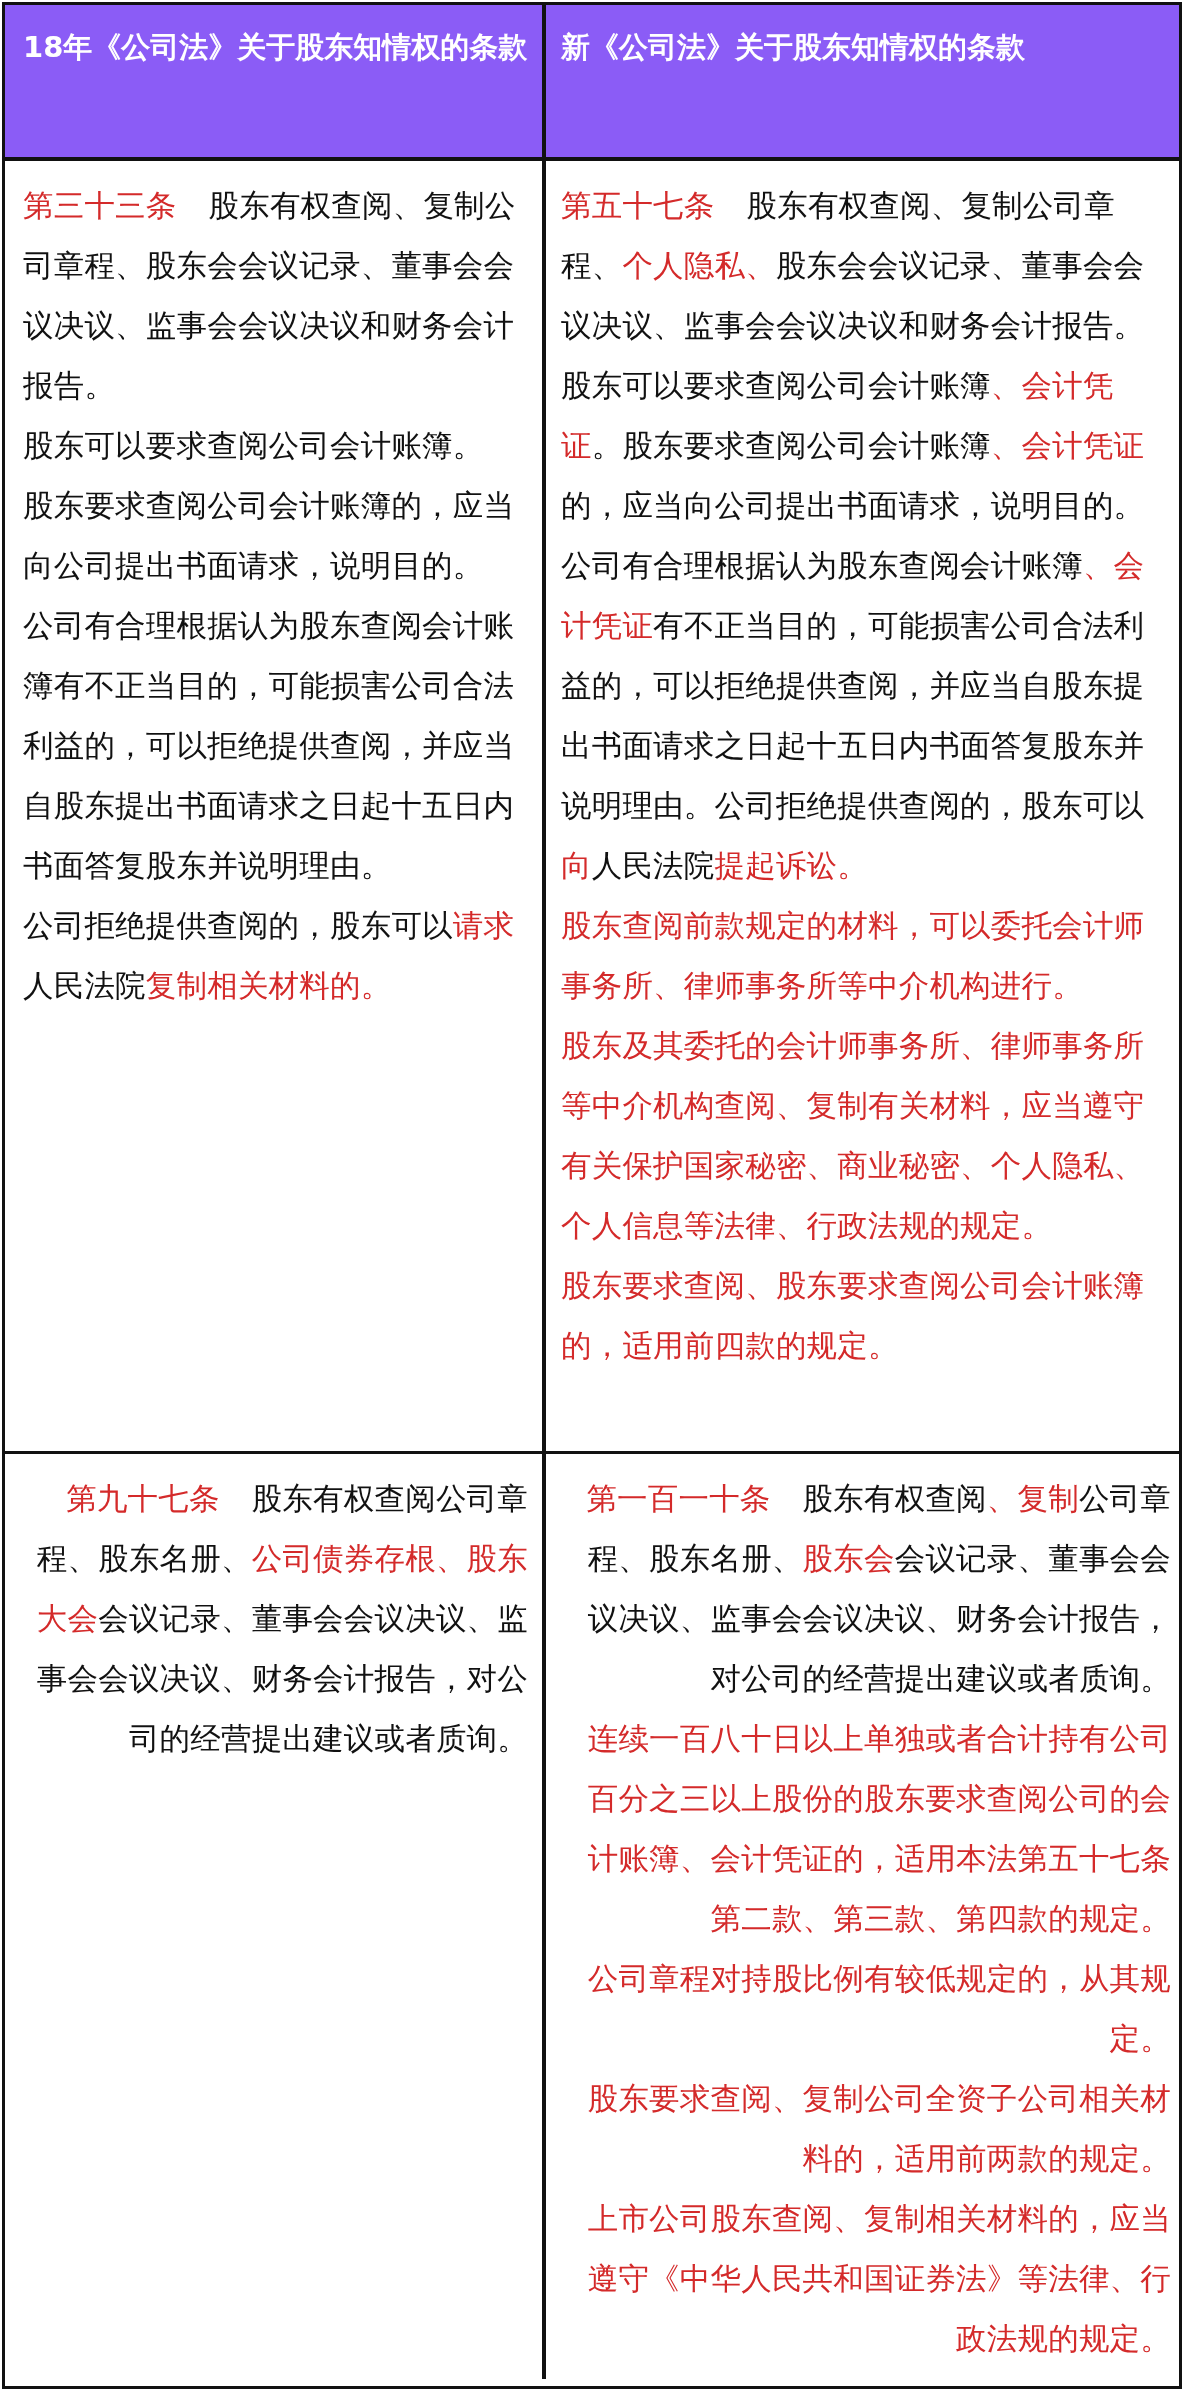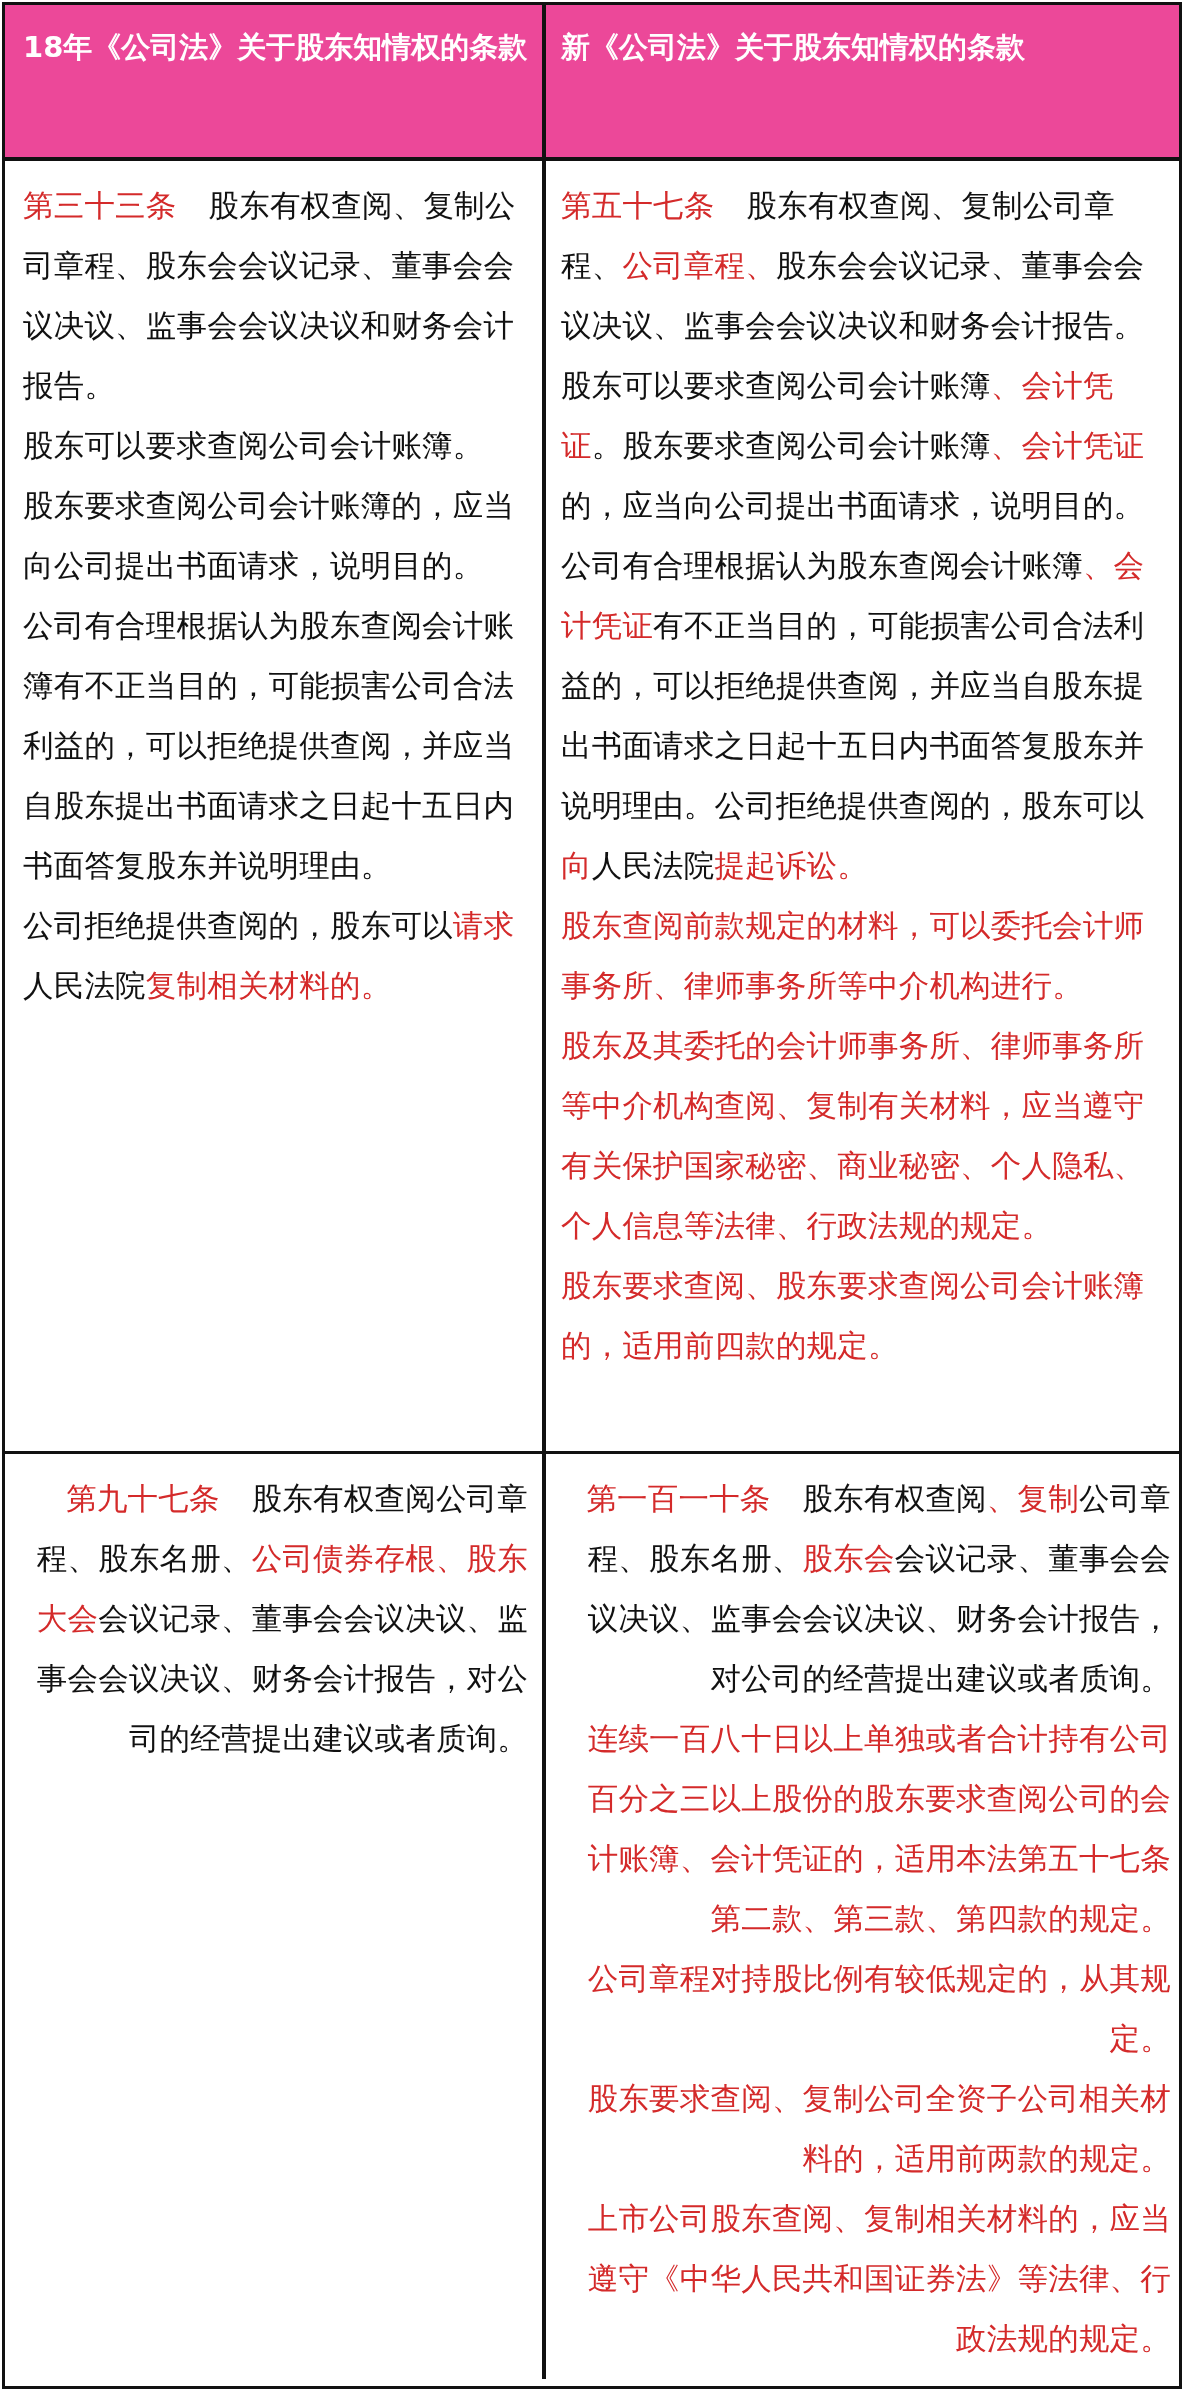--- a/index.html
+++ b/index.html
@@ -5,21 +5,21 @@
   html, body { margin: 0; padding: 0; background: #ffffff; }
   body { width: 1186px; height: 2392px; overflow: hidden; font-family: "DejaVu Sans", "Liberation Sans", sans-serif; }
   .tbl {
     position: absolute; left: 2px; top: 2px;
     width: 1180px;
     border: 3px solid #111111;
     box-sizing: border-box;
     height: 2387px;
   }
   .row { display: flex; box-sizing: border-box; }
-  .row.header { height: 156px; background: #ec4899; border-bottom: 4px solid #111111; }
+  .row.header { height: 156px; background: #8b5cf6; border-bottom: 4px solid #111111; }
   .row.r1 { height: 1293px; border-bottom: 3px solid #111111; }
   .row.r2 { height: 925px; text-align: right; }
   .cell { box-sizing: border-box; padding: 0 14px 0 18px; }
   .cell.left { width: 541px; border-right: 4px solid #111111; }
   .cell.right { flex: 1; padding-left: 15px; padding-right: 8px; }
   .header .cell { padding-top: 14px; color: #ffffff; font-weight: bold; font-size: 29px; line-height: 56px; }
   .body-cell { padding-top: 15px; font-size: 30.5px; line-height: 60px; color: #111111; letter-spacing: 0.2px; }
   .body-cell .para { margin: 0; }
   .seg.red { color: #d42a2a; }
   .seg.black { color: #111111; margin-top: 48px; }
@@ -35,21 +35,21 @@
   </div>
   <div class="row r1">
     <div class="cell left body-cell">
         <p class="para"><span class="seg red">第三十三条</span><span class="gap"></span><span class="seg black">股东有权查阅、复制公司章程、股东会会议记录、董事会会议决议、监事会会议决议和财务会计报告。</span></p>
         <p class="para"><span class="seg black">股东可以要求查阅公司会计账簿。</span></p>
         <p class="para"><span class="seg black">股东要求查阅公司会计账簿的，应当向公司提出书面请求，说明目的。</span></p>
         <p class="para"><span class="seg black">公司有合理根据认为股东查阅会计账簿有不正当目的，可能损害公司合法利益的，可以拒绝提供查阅，并应当自股东提出书面请求之日起十五日内书面答复股东并说明理由。</span></p>
         <p class="para"><span class="seg black">公司拒绝提供查阅的，股东可以</span><span class="seg red">请求</span><span class="seg black">人民法院</span><span class="seg red">复制相关材料的。</span></p>
       </div>
     <div class="cell right body-cell">
-        <p class="para"><span class="seg red">第五十七条</span><span class="gap"></span><span class="seg black">股东有权查阅、复制公司章程、</span><span class="seg red">公司章程、</span><span class="seg black">股东会会议记录、董事会会议决议、监事会会议决议和财务会计报告。</span></p>
+        <p class="para"><span class="seg red">第五十七条</span><span class="gap"></span><span class="seg black">股东有权查阅、复制公司章程、</span><span class="seg red">个人隐私、</span><span class="seg black">股东会会议记录、董事会会议决议、监事会会议决议和财务会计报告。</span></p>
         <p class="para"><span class="seg black">股东可以要求查阅公司会计账簿</span><span class="seg red">、会计凭证</span><span class="seg black">。股东要求查阅公司会计账簿</span><span class="seg red">、会计凭证</span><span class="seg black">的，应当向公司提出书面请求，说明目的。公司有合理根据认为股东查阅会计账簿</span><span class="seg red">、会计凭证</span><span class="seg black">有不正当目的，可能损害公司合法利益的，可以拒绝提供查阅，并应当自股东提出书面请求之日起十五日内书面答复股东并说明理由。公司拒绝提供查阅的，股东可以</span><span class="seg red">向</span><span class="seg black">人民法院</span><span class="seg red">提起诉讼。</span></p>
         <p class="para"><span class="seg red">股东查阅前款规定的材料，可以委托会计师事务所、律师事务所等中介机构进行。</span></p>
         <p class="para"><span class="seg red">股东及其委托的会计师事务所、律师事务所等中介机构查阅、复制有关材料，应当遵守有关保护国家秘密、商业秘密、个人隐私、个人信息等法律、行政法规的规定。</span></p>
         <p class="para"><span class="seg red">股东要求查阅、股东要求查阅公司会计账簿的，适用前四款的规定。</span></p>
       </div>
   </div>
   <div class="row r2">
     <div class="cell left body-cell">
         <p class="para"><span class="seg red">第九十七条</span><span class="gap"></span><span class="seg black">股东有权查阅公司章程、股东名册、</span><span class="seg red">公司债券存根、股东大会</span><span class="seg black">会议记录、董事会会议决议、监事会会议决议、财务会计报告，对公司的经营提出建议或者质询。</span></p>
       </div>

